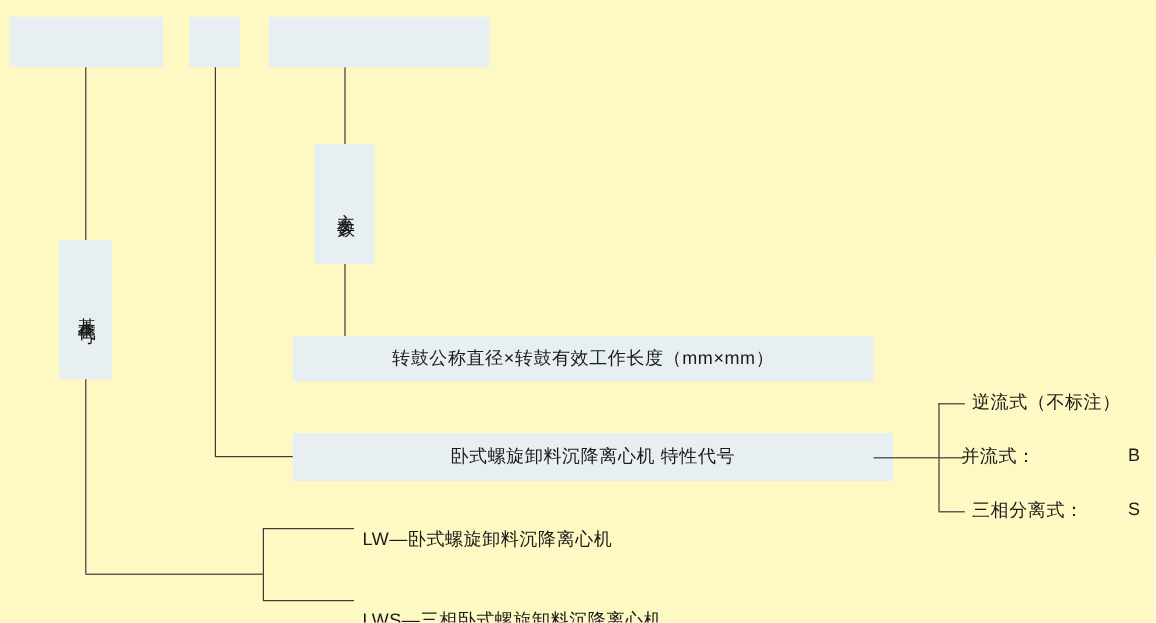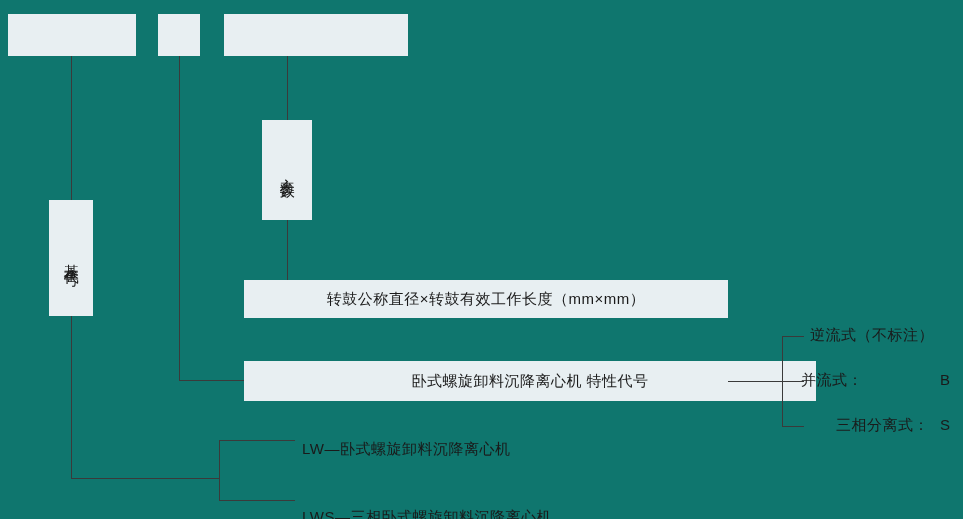--- a/index.html
+++ b/index.html
@@ -7,21 +7,21 @@
     padding: 0;
     background: #ffffff;
   }
   body {
     font-family: "Liberation Sans", "DejaVu Sans", sans-serif;
   }
   #diagram {
     position: relative;
     width: 963px;
     height: 519px;
-    background: #0f766e;
+    background: #fef9c3;
     overflow: hidden;
   }
   .box {
     position: absolute;
     background: #e8eff2;
     box-sizing: border-box;
     display: flex;
     align-items: center;
     justify-content: center;
     color: #1a1a1a;
@@ -80,32 +80,32 @@
   <div class="line-v" style="left:179px; top:56px; height:324px;"></div>
   <div class="line-h" style="left:179px; top:380px; width:66px;"></div>
 
   <div class="line-v" style="left:287px; top:56px; height:64px;"></div>
 
   <div class="box vertical" style="left:262px; top:120px; width:50px; height:100px;">主参数</div>
   <div class="line-v" style="left:287px; top:220px; height:60px;"></div>
 
   <div class="box" style="left:244px; top:280px; width:484px; height:38px;">转鼓公称直径×转鼓有效工作长度（mm×mm）</div>
 
-  <div class="box" style="left:244px; top:361px; width:572px; height:40px;">卧式螺旋卸料沉降离心机  特性代号</div>
+  <div class="box" style="left:244px; top:361px; width:500px; height:40px;">卧式螺旋卸料沉降离心机  特性代号</div>
 
   <div class="line-h" style="left:728px; top:381px; width:54px;"></div>
   <div class="line-v" style="left:782px; top:336px; height:90px;"></div>
   <div class="line-h" style="left:782px; top:336px; width:22px;"></div>
   <div class="line-h" style="left:782px; top:381px; width:22px;"></div>
   <div class="line-h" style="left:782px; top:426px; width:22px;"></div>
 
   <div class="plain-label" style="left:810px; top:326px;">逆流式（不标注）</div>
   <div class="plain-label" style="left:801px; top:371px;">并流式：</div>
   <div class="code-val" style="left:940px; top:371px;">B</div>
-  <div class="plain-label" style="left:836px; top:416px;">三相分离式：</div>
+  <div class="plain-label" style="left:810px; top:416px;">三相分离式：</div>
   <div class="code-val" style="left:940px; top:416px;">S</div>
 
   <div class="line-h" style="left:71px; top:478px; width:148px;"></div>
   <div class="line-v" style="left:219px; top:440px; height:60px;"></div>
   <div class="line-h" style="left:219px; top:440px; width:76px;"></div>
   <div class="line-h" style="left:219px; top:500px; width:76px;"></div>
 
   <div class="plain-label" style="left:302px; top:440px;">LW—卧式螺旋卸料沉降离心机</div>
   <div class="plain-label" style="left:302px; top:508px;">LWS—三相卧式螺旋卸料沉降离心机</div>
 

